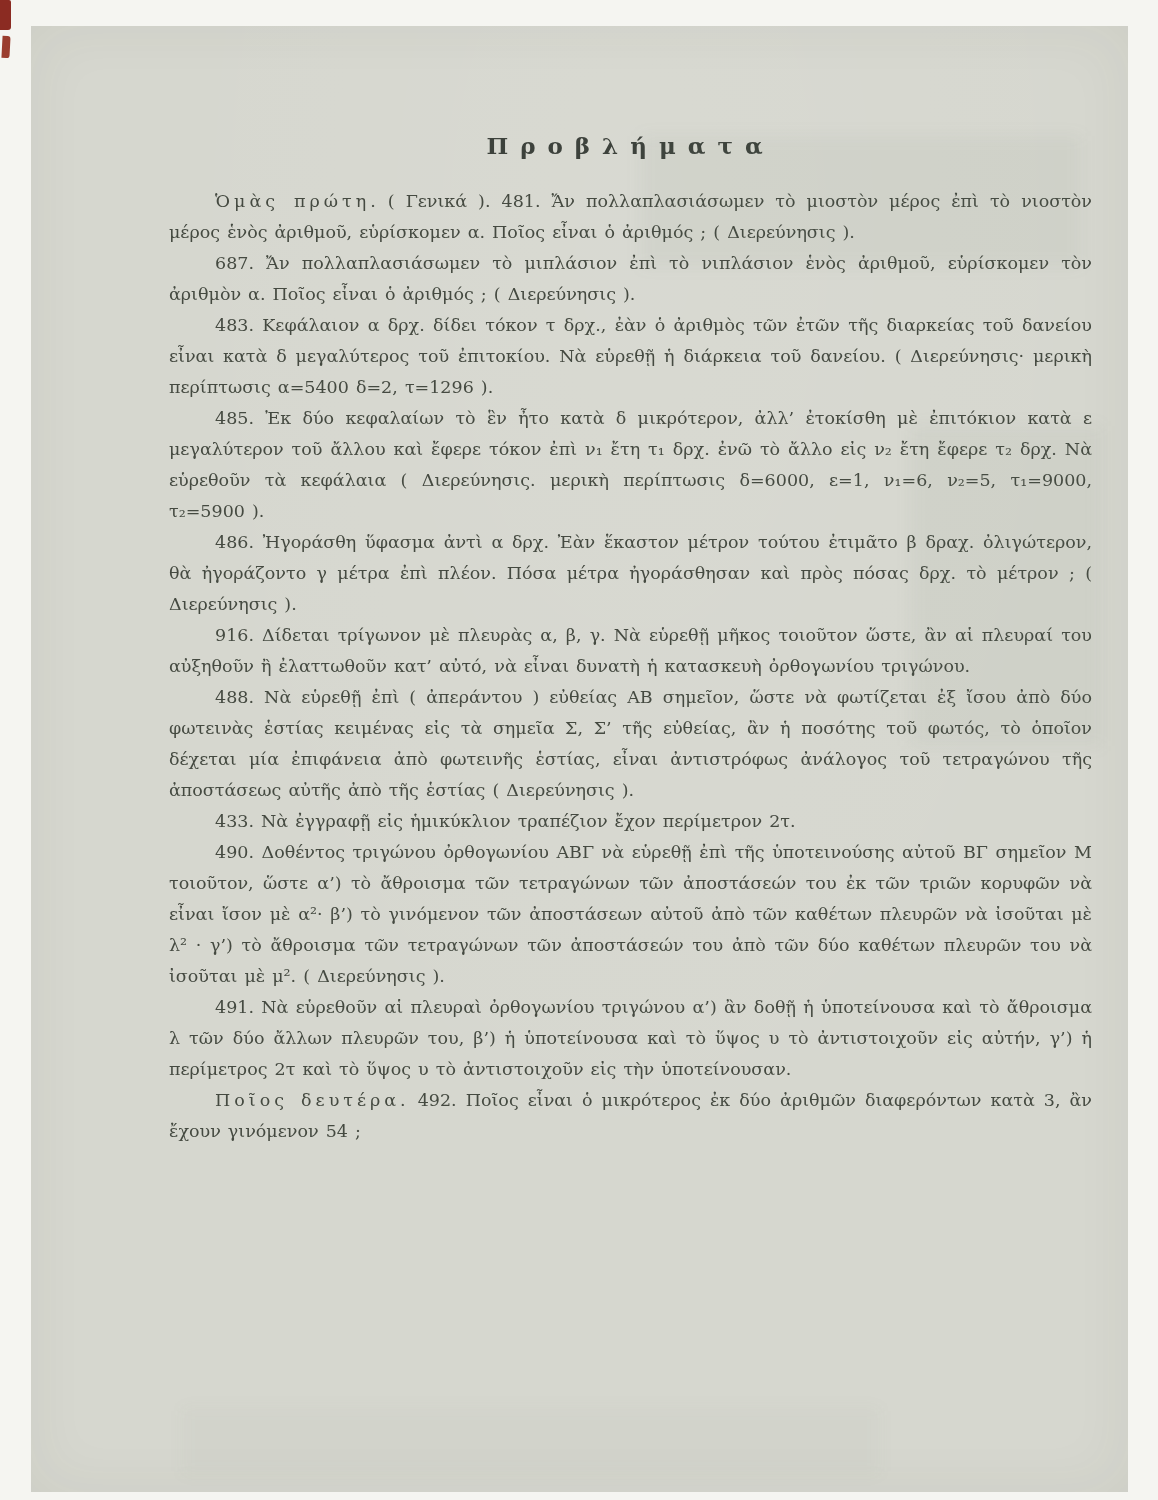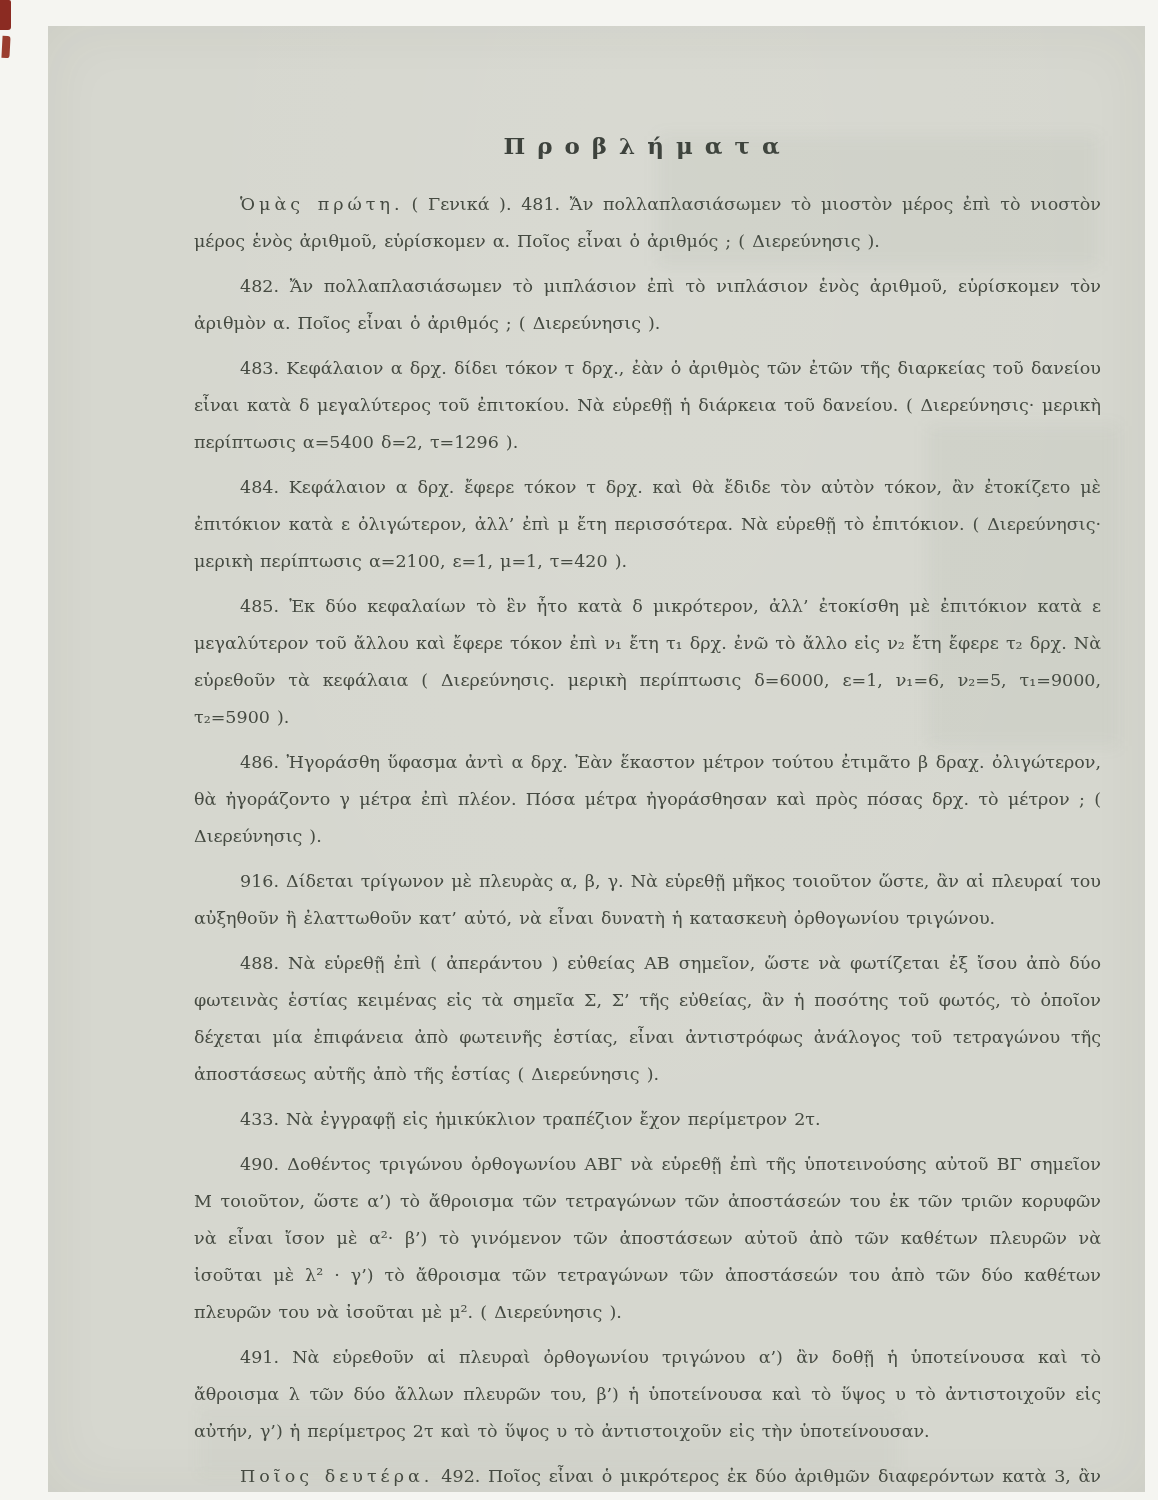--- a/index.html
+++ b/index.html
@@ -9,21 +9,21 @@
   body {
     width: 1158px;
     height: 1500px;
     position: relative;
     background: #f5f5f1;
     overflow: hidden;
     font-family: "DejaVu Serif", "Liberation Serif", serif;
   }
   .page {
     position: absolute;
-    left: 48px;
+    left: 31px;
     top: 26px;
     width: 1097px;
     height: 1466px;
     box-sizing: border-box;
     background:
       radial-gradient(ellipse at 55% 15%, rgba(255,255,255,0.06), rgba(0,0,0,0.0) 60%),
       #d6d7cf;
     box-shadow: inset 0 0 60px rgba(60,70,50,0.06);
     padding: 106px 36px 0 138px;
   }
@@ -53,23 +53,23 @@
   }
   .title {
     margin: 0 0 27px 0;
     text-align: center;
     font-size: 23px;
     font-weight: bold;
     letter-spacing: 12px;
     color: #3d423c;
   }
   .body-text p {
-    margin: 8px;
+    margin: 0;
     font-size: 17.5px;
-    line-height: 37px;
+    line-height: 31px;
     color: #454a41;
     text-align: justify;
     text-indent: 46px;
     word-spacing: 1.5px;
   }
   .lead {
     letter-spacing: 4px;
   }
   .lead:not(:empty) {
     margin-right: 8px;
@@ -83,23 +83,22 @@
 
 <div class="page">
   <div class="ghost ghost1"></div>
   <div class="ghost ghost2"></div>
   <div class="ghost ghost3"></div>
 
   <h1 class="title">Προβλήματα</h1>
 
   <div class="body-text">
     <p><span class="lead">Ὁμὰς πρώτη.</span><span>( Γενικά ). 481. Ἄν πολλαπλασιάσωμεν τὸ μιοστὸν μέρος ἐπὶ τὸ νιοστὸν μέρος ἑνὸς ἀριθμοῦ, εὑρίσκομεν α. Ποῖος εἶναι ὁ ἀριθμός ; ( Διερεύνησις ).</span></p>
-    <p><span class="lead"></span><span>482. Ἄν πολλαπλασιάσωμεν τὸ μιπλάσιον ἐπὶ τὸ νιπλάσιον ἑνὸς ἀριθμοῦ, εὑρίσκομεν τὸν ἀριθμὸν α. Ποῖος εἶναι ὁ ἀριθμός ; ( Διερεύνησις ).</span></p>
+    <p><span class="lead"></span><span>687. Ἄν πολλαπλασιάσωμεν τὸ μιπλάσιον ἐπὶ τὸ νιπλάσιον ἑνὸς ἀριθμοῦ, εὑρίσκομεν τὸν ἀριθμὸν α. Ποῖος εἶναι ὁ ἀριθμός ; ( Διερεύνησις ).</span></p>
     <p><span class="lead"></span><span>483. Κεφάλαιον α δρχ. δίδει τόκον τ δρχ., ἐὰν ὁ ἀριθμὸς τῶν ἐτῶν τῆς διαρκείας τοῦ δανείου εἶναι κατὰ δ μεγαλύτερος τοῦ ἐπιτοκίου. Νὰ εὑρεθῇ ἡ διάρκεια τοῦ δανείου. ( Διερεύνησις· μερικὴ περίπτωσις α=5400 δ=2, τ=1296 ).</span></p>
-    <p><span class="lead"></span><span>484. Κεφάλαιον α δρχ. ἔφερε τόκον τ δρχ. καὶ θὰ ἔδιδε τὸν αὐτὸν τόκον, ἂν ἐτοκίζετο μὲ ἐπιτόκιον κατὰ ε ὀλιγώτερον, ἀλλ’ ἐπὶ μ ἔτη περισσότερα. Νὰ εὑρεθῇ τὸ ἐπιτόκιον. ( Διερεύνησις· μερικὴ περίπτωσις α=2100, ε=1, μ=1, τ=420 ).</span></p>
     <p><span class="lead"></span><span>485. Ἐκ δύο κεφαλαίων τὸ ἓν ἦτο κατὰ δ μικρότερον, ἀλλ’ ἐτοκίσθη μὲ ἐπιτόκιον κατὰ ε μεγαλύτερον τοῦ ἄλλου καὶ ἔφερε τόκον ἐπὶ ν₁ ἔτη τ₁ δρχ. ἐνῶ τὸ ἄλλο εἰς ν₂ ἔτη ἔφερε τ₂ δρχ. Νὰ εὑρεθοῦν τὰ κεφάλαια ( Διερεύνησις. μερικὴ περίπτωσις δ=6000, ε=1, ν₁=6, ν₂=5, τ₁=9000, τ₂=5900 ).</span></p>
     <p><span class="lead"></span><span>486. Ἠγοράσθη ὕφασμα ἀντὶ α δρχ. Ἐὰν ἕκαστον μέτρον τούτου ἐτιμᾶτο β δραχ. ὀλιγώτερον, θὰ ἠγοράζοντο γ μέτρα ἐπὶ πλέον. Πόσα μέτρα ἠγοράσθησαν καὶ πρὸς πόσας δρχ. τὸ μέτρον ; ( Διερεύνησις ).</span></p>
     <p><span class="lead"></span><span>916. Δίδεται τρίγωνον μὲ πλευρὰς α, β, γ. Νὰ εὑρεθῇ μῆκος τοιοῦτον ὥστε, ἂν αἱ πλευραί του αὐξηθοῦν ἢ ἐλαττωθοῦν κατ’ αὐτό, νὰ εἶναι δυνατὴ ἡ κατασκευὴ ὀρθογωνίου τριγώνου.</span></p>
     <p><span class="lead"></span><span>488. Νὰ εὑρεθῇ ἐπὶ ( ἀπεράντου ) εὐθείας ΑΒ σημεῖον, ὥστε νὰ φωτίζεται ἐξ ἴσου ἀπὸ δύο φωτεινὰς ἑστίας κειμένας εἰς τὰ σημεῖα Σ, Σ’ τῆς εὐθείας, ἂν ἡ ποσότης τοῦ φωτός, τὸ ὁποῖον δέχεται μία ἐπιφάνεια ἀπὸ φωτεινῆς ἑστίας, εἶναι ἀντιστρόφως ἀνάλογος τοῦ τετραγώνου τῆς ἀποστάσεως αὐτῆς ἀπὸ τῆς ἑστίας ( Διερεύνησις ).</span></p>
     <p><span class="lead"></span><span>433. Νὰ ἐγγραφῇ εἰς ἡμικύκλιον τραπέζιον ἔχον περίμετρον 2τ.</span></p>
     <p><span class="lead"></span><span>490. Δοθέντος τριγώνου ὀρθογωνίου ΑΒΓ νὰ εὑρεθῇ ἐπὶ τῆς ὑποτεινούσης αὐτοῦ ΒΓ σημεῖον Μ τοιοῦτον, ὥστε α’) τὸ ἄθροισμα τῶν τετραγώνων τῶν ἀποστάσεών του ἐκ τῶν τριῶν κορυφῶν νὰ εἶναι ἴσον μὲ α²· β’) τὸ γινόμενον τῶν ἀποστάσεων αὐτοῦ ἀπὸ τῶν καθέτων πλευρῶν νὰ ἰσοῦται μὲ λ² · γ’) τὸ ἄθροισμα τῶν τετραγώνων τῶν ἀποστάσεών του ἀπὸ τῶν δύο καθέτων πλευρῶν του νὰ ἰσοῦται μὲ μ². ( Διερεύνησις ).</span></p>
     <p><span class="lead"></span><span>491. Νὰ εὑρεθοῦν αἱ πλευραὶ ὀρθογωνίου τριγώνου α’) ἂν δοθῇ ἡ ὑποτείνουσα καὶ τὸ ἄθροισμα λ τῶν δύο ἄλλων πλευρῶν του, β’) ἡ ὑποτείνουσα καὶ τὸ ὕψος υ τὸ ἀντιστοιχοῦν εἰς αὐτήν, γ’) ἡ περίμετρος 2τ καὶ τὸ ὕψος υ τὸ ἀντιστοιχοῦν εἰς τὴν ὑποτείνουσαν.</span></p>
     <p><span class="lead">Ποῖος δευτέρα.</span><span>492. Ποῖος εἶναι ὁ μικρότερος ἐκ δύο ἀριθμῶν διαφερόντων κατὰ 3, ἂν ἔχουν γινόμενον 54 ;</span></p>
   </div>
 </div>

